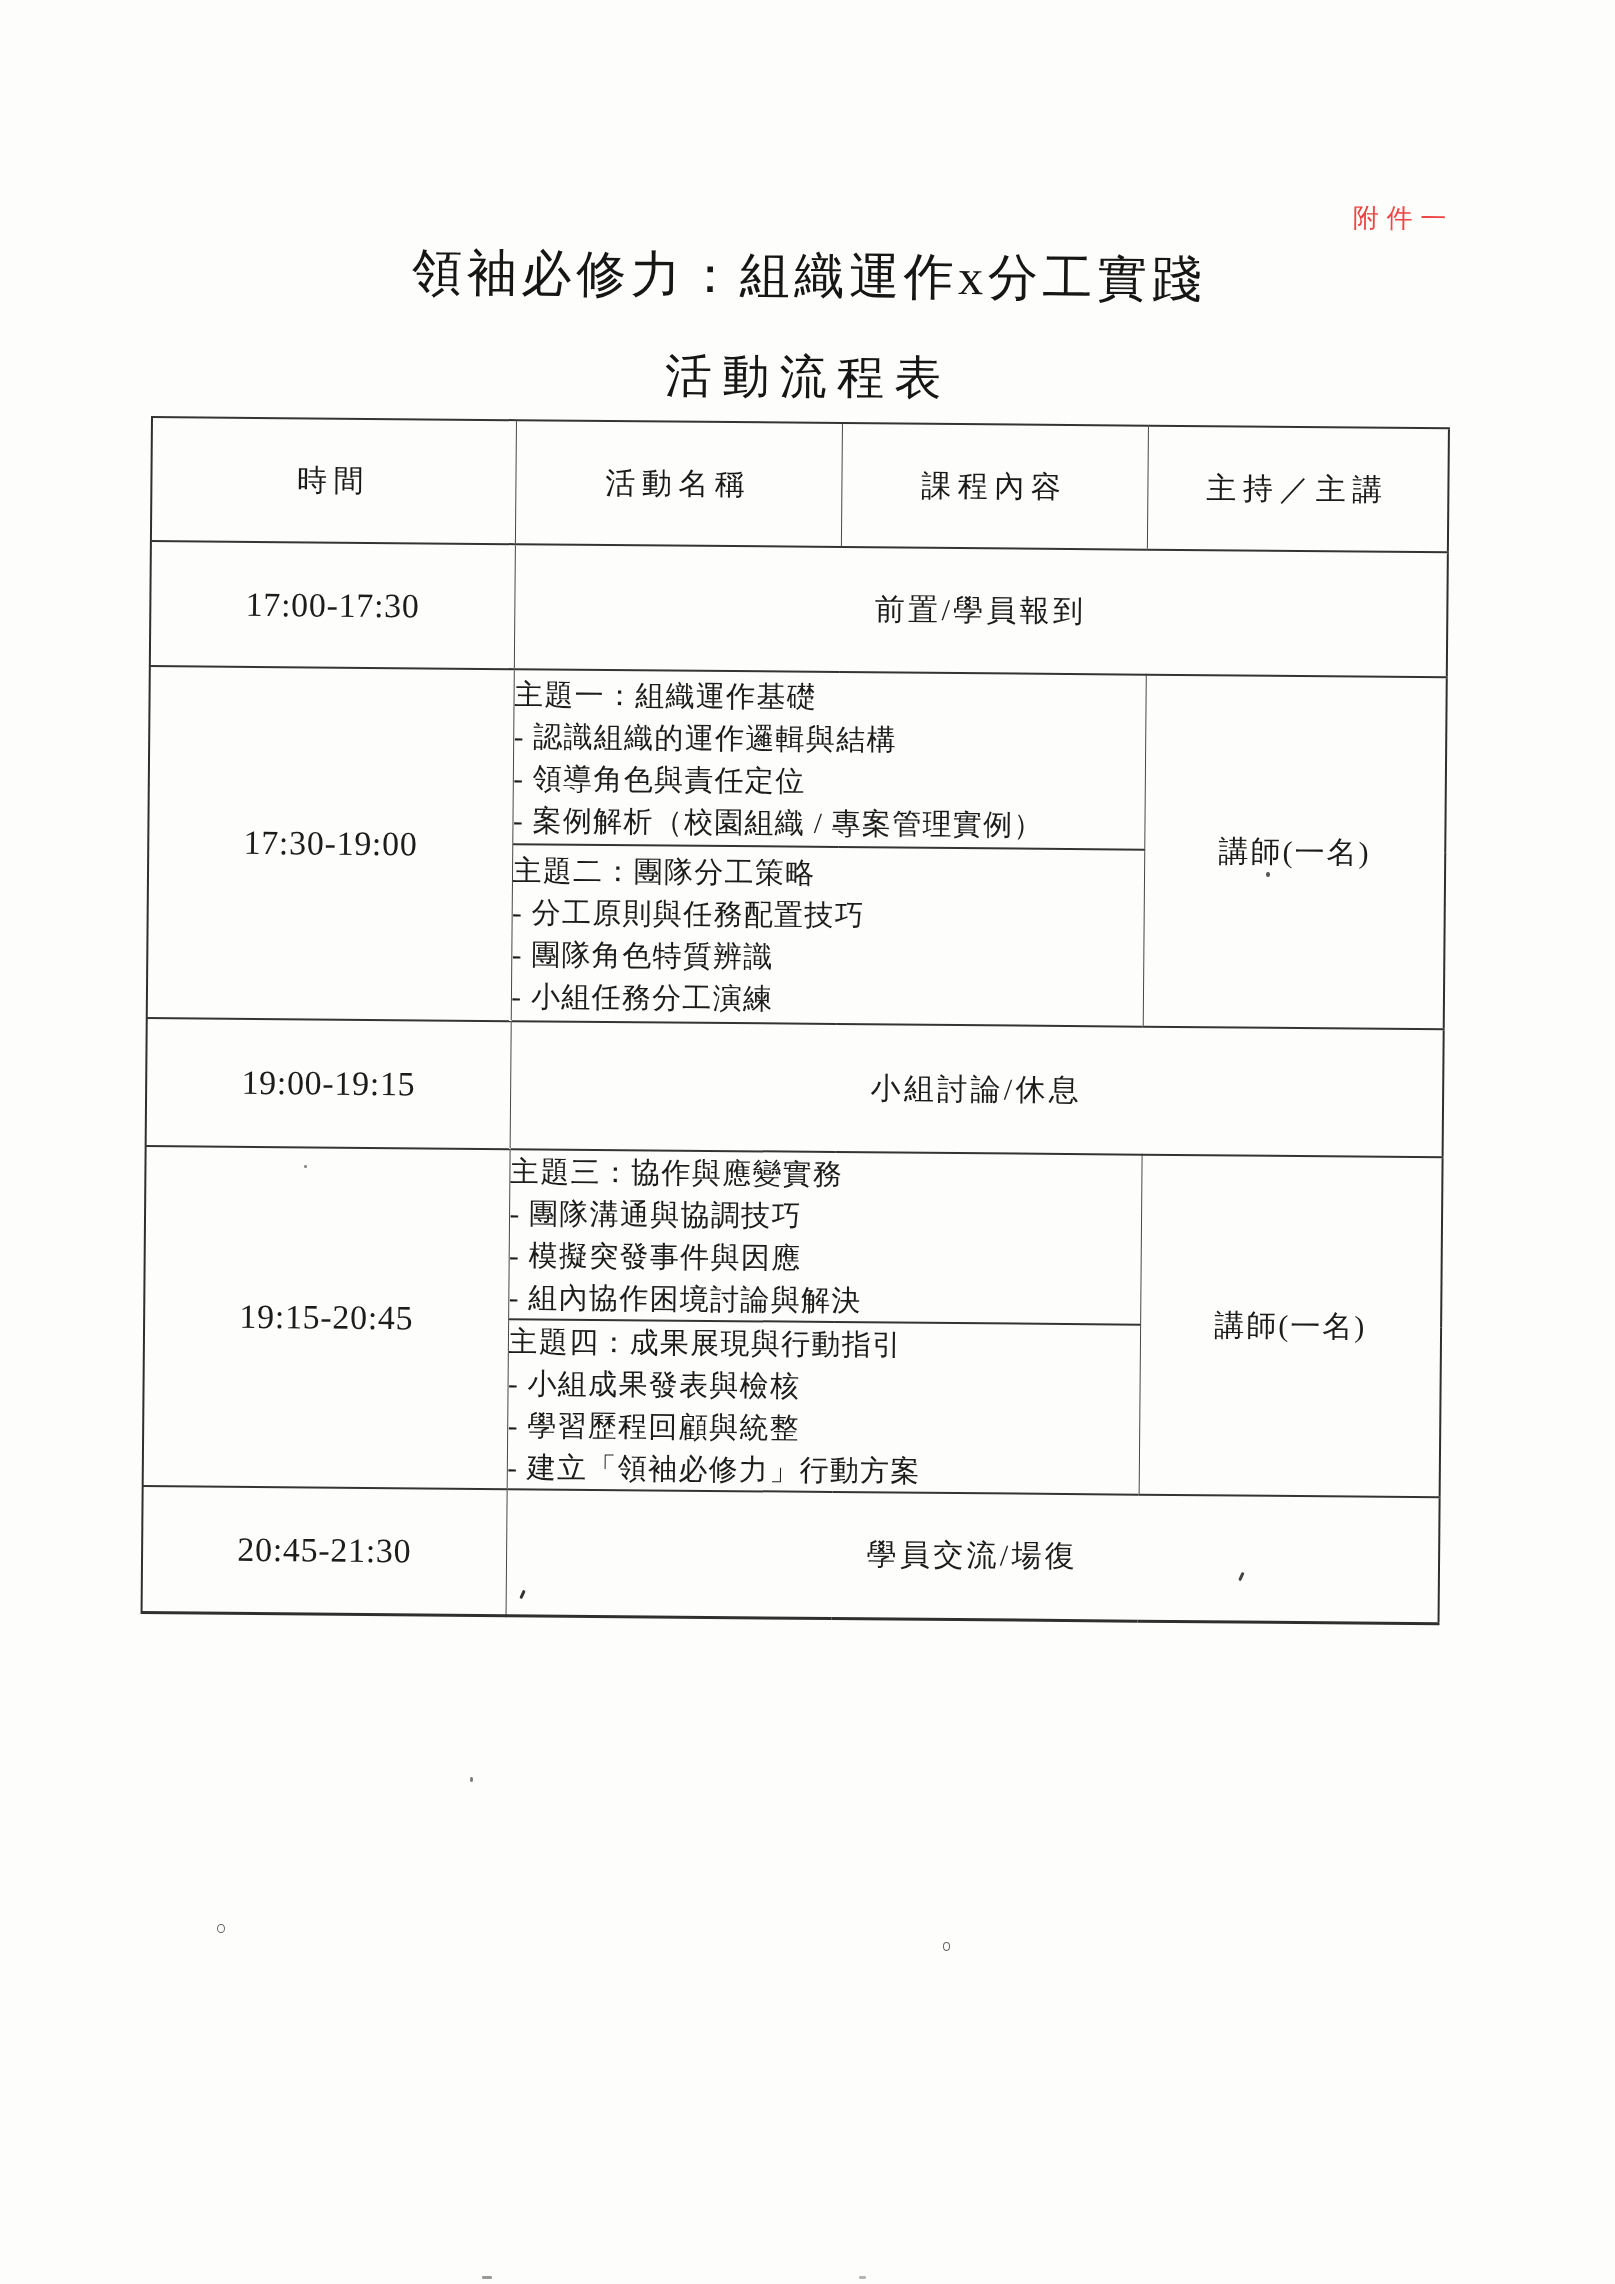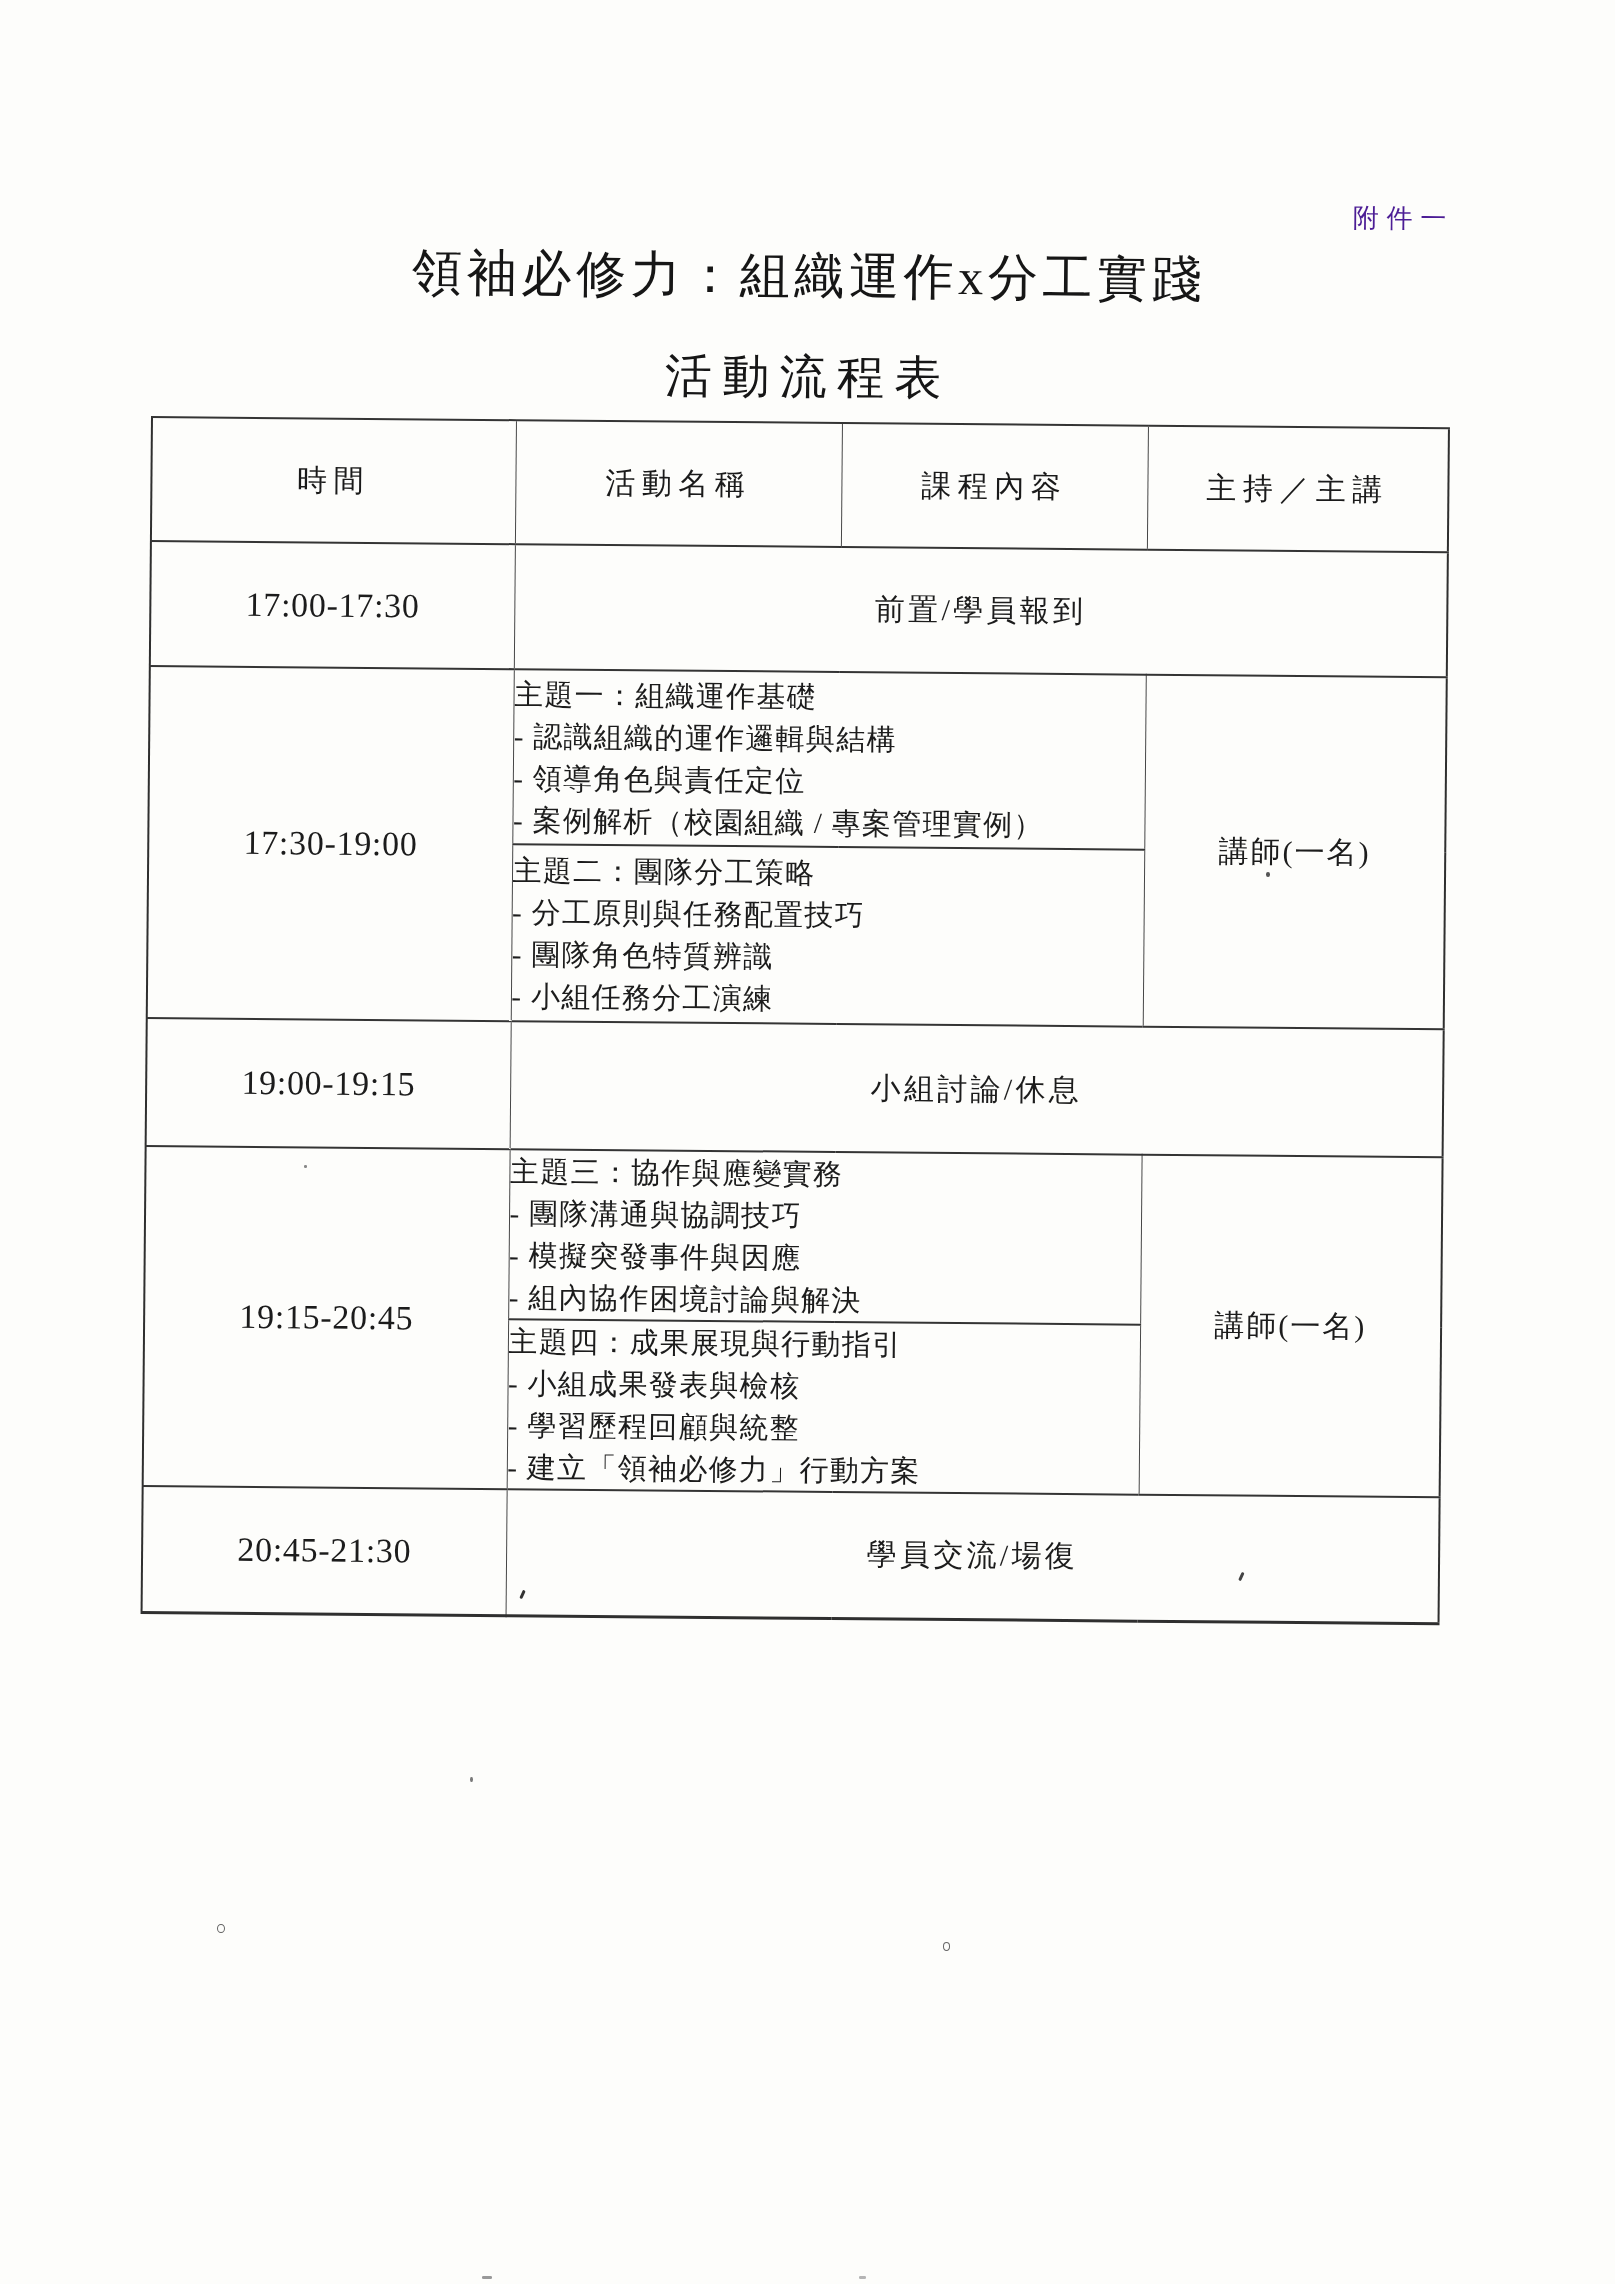--- a/index.html
+++ b/index.html
@@ -19,21 +19,21 @@
   .skew {
     position: absolute; inset: 0;
     transform: rotate(0.5deg);
     transform-origin: 151px 417px;
   }
   .attachment {
     position: absolute;
     top: 190px; left: 1351px;
     font-size: 26px;
     letter-spacing: 7.8px;
-    color: #4c1d95;
+    color: #ef4444;
     white-space: nowrap;
   }
   .title {
     position: absolute;
     top: 237px; left: 0;
     width: 1616px;
     margin: 0;
     text-align: center;
     font-size: 50px;
     font-weight: normal;

